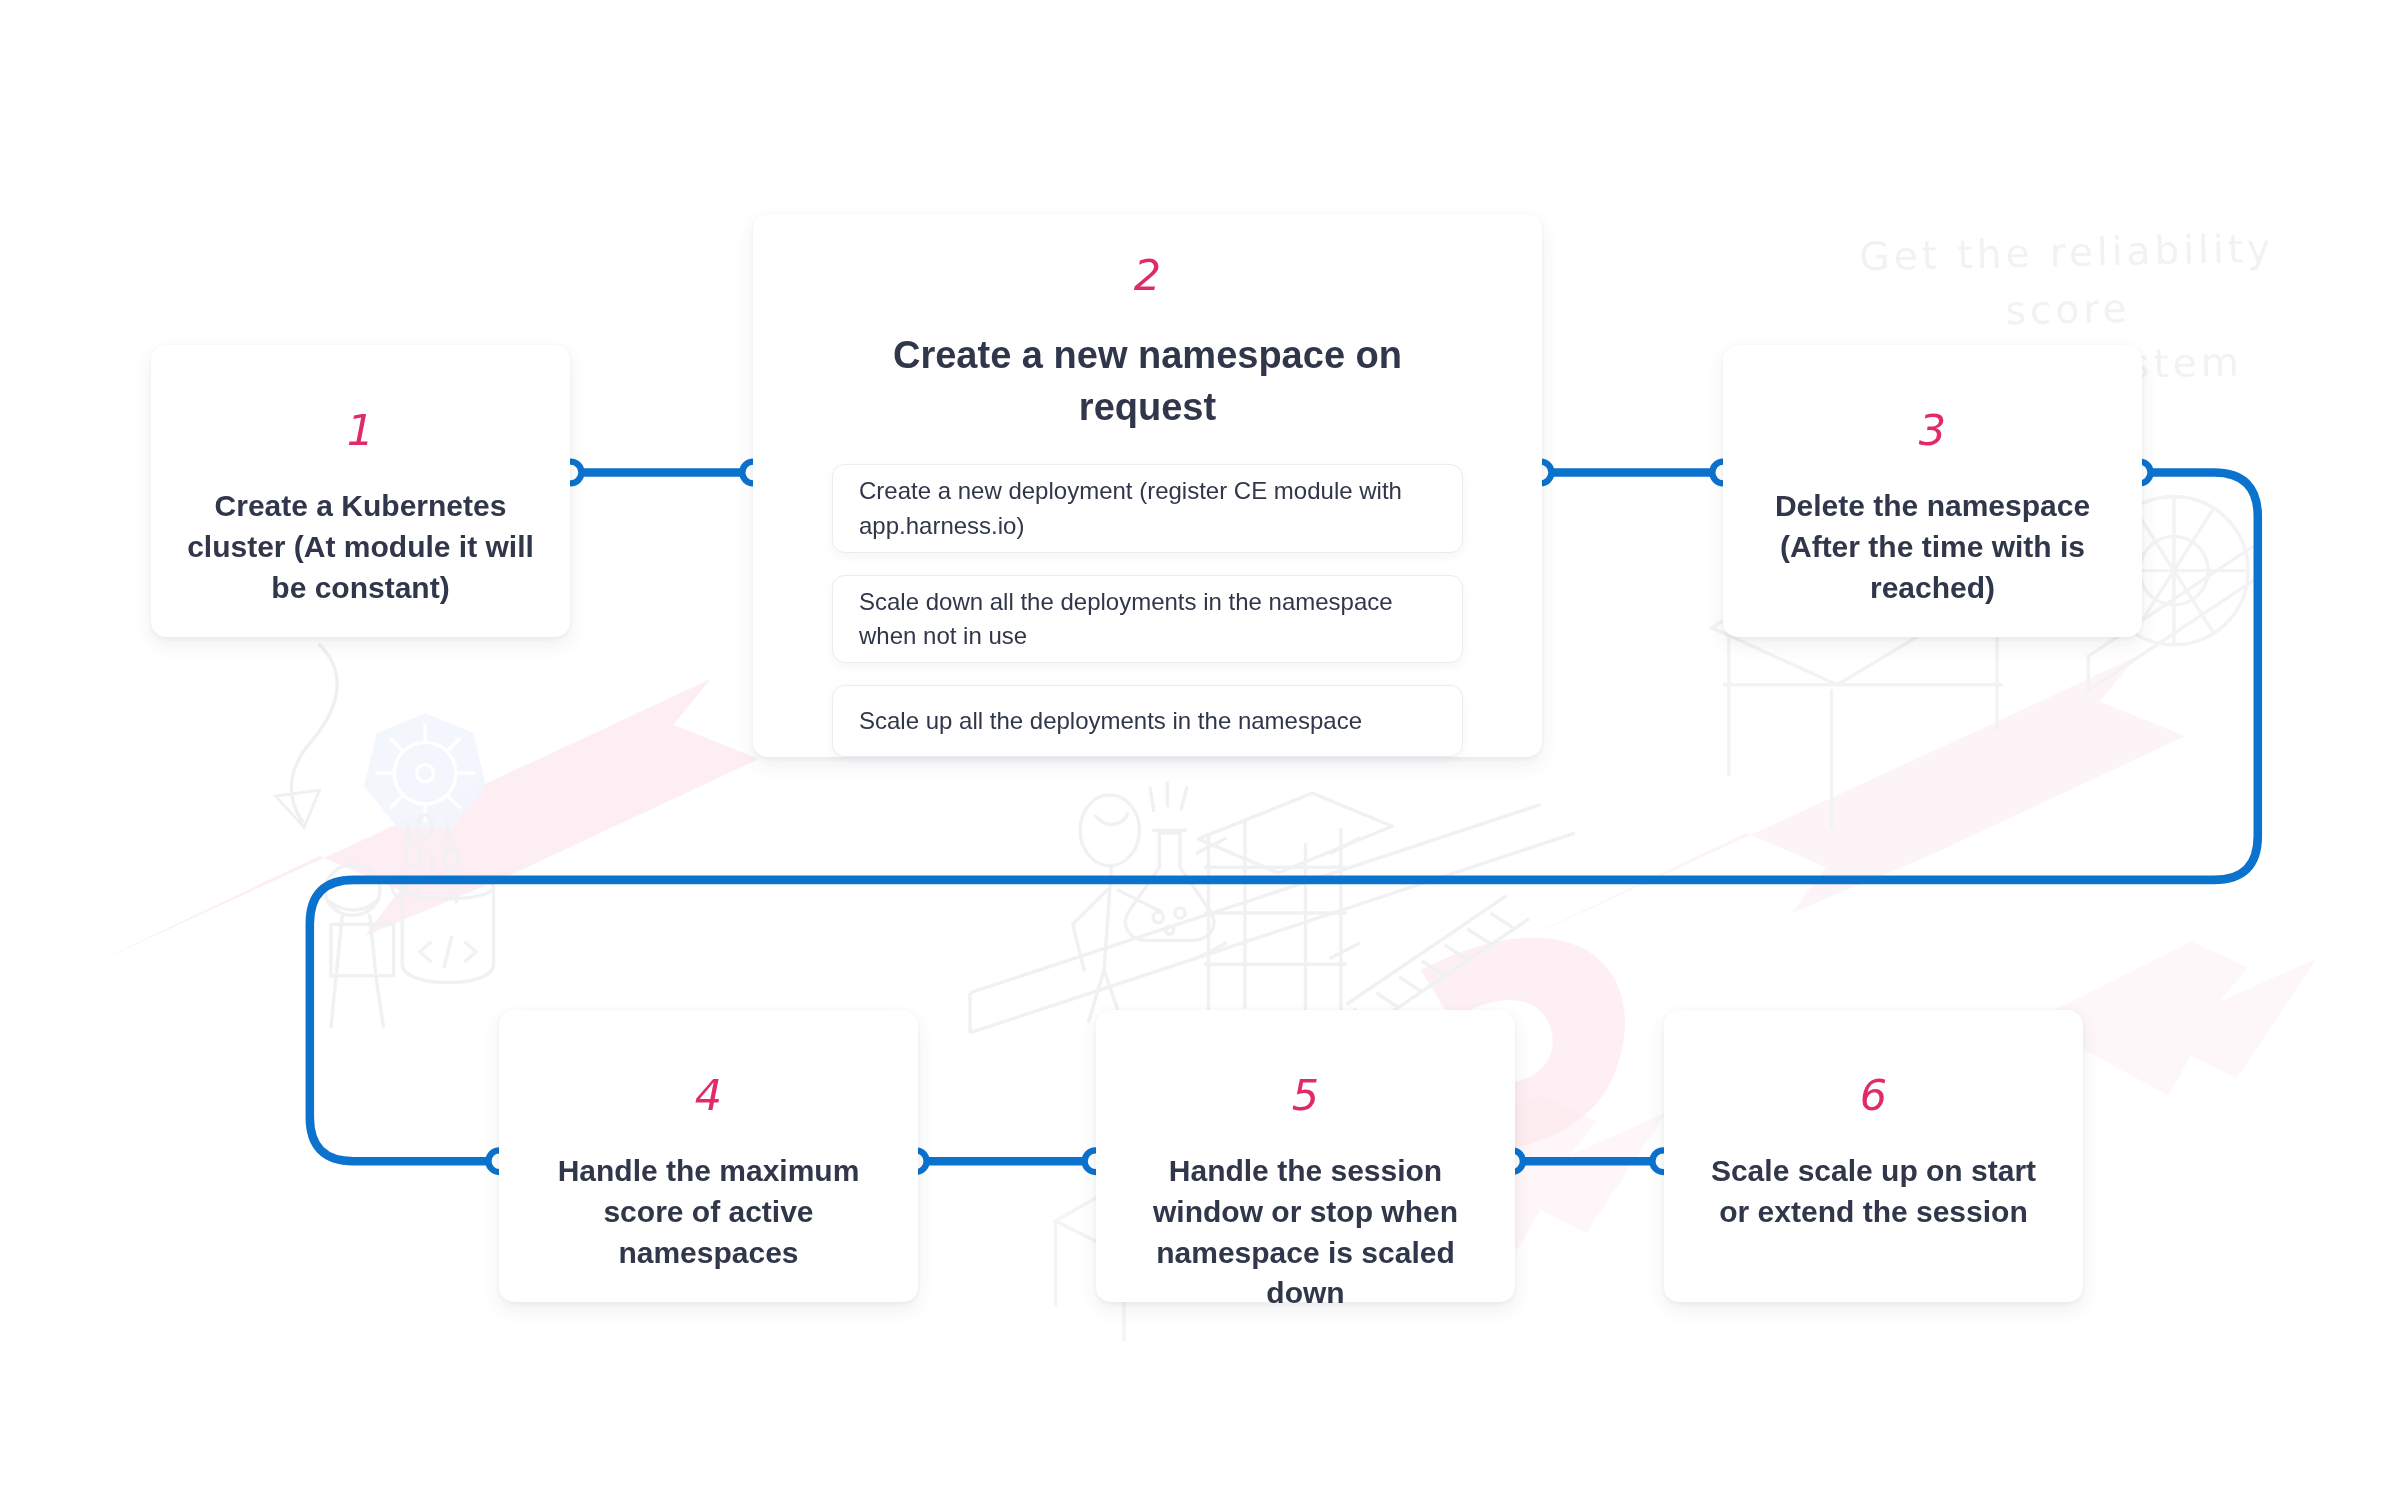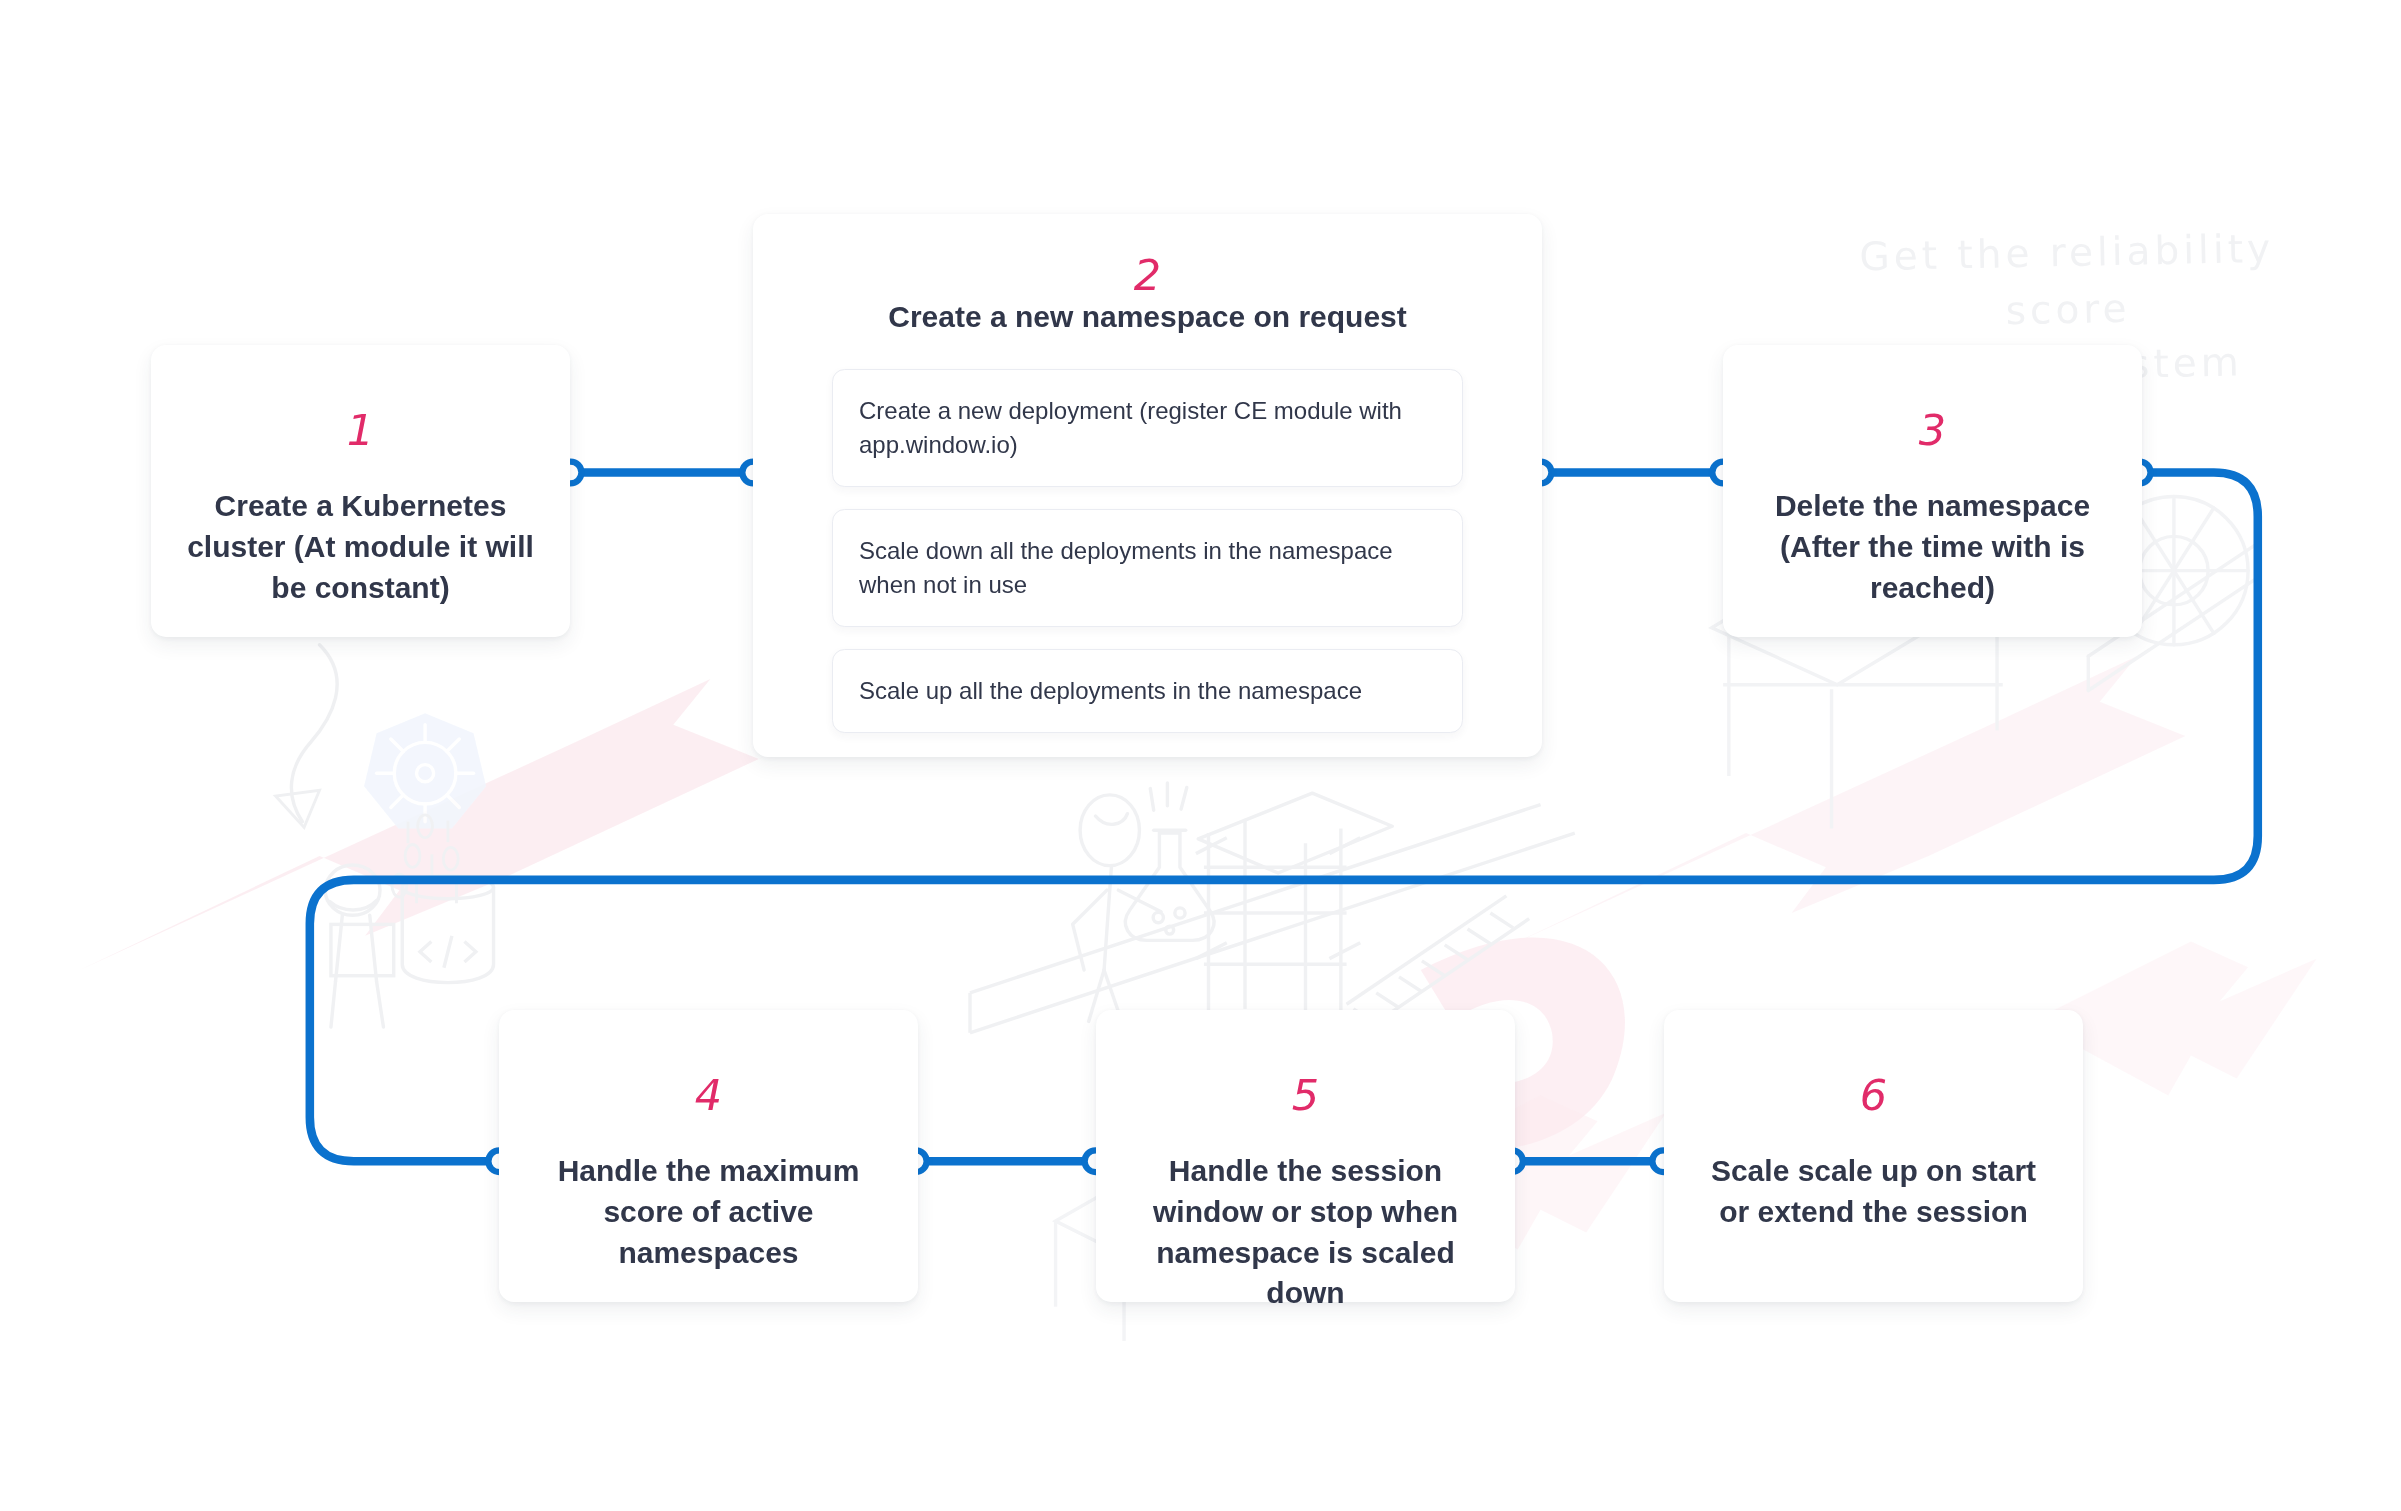--- a/index.html
+++ b/index.html
@@ -65,21 +65,21 @@
     padding:64px 34px 0 34px;
     align-items:center;
   }
   .card-simple .card-title{font-size:30px;margin-top:34px;}
 
   
   .card-wide{
     width:789px;height:543px;
     padding:40px 79px 0 79px;
   }
-  .card-wide .card-title{font-size:30px;margin-bottom:31px;}
+  .card-wide .card-title{font-size:38px;margin-top:33px;margin-bottom:31px;}
 
   .subcard{
     width:100%;
     box-sizing:border-box;
     background:#FFFFFF;
     border:1.7px solid #EAECF2;
     border-radius:12.6px;
     box-shadow:0 3.4px 9px rgba(40,50,70,0.045);
     padding:24px 26px;
     margin-bottom:22px;
@@ -288,21 +288,21 @@
 
   <div class="card card-simple" style="left:151px;top:345px;">
     <div class="card-num">1</div>
     <div class="card-title">Create a Kubernetes cluster (At module it will be constant)</div>
   </div>
 
   <div class="card card-wide" style="left:753px;top:214px;">
     <div class="card-num">2</div>
     <div class="card-title">Create a new namespace on request</div>
     <div class="subcard">
-      <div class="subcard-text">Create a new deployment (register CE module with app.window.io)</div>
+      <div class="subcard-text">Create a new deployment (register CE module with app.harness.io)</div>
     </div>
     <div class="subcard">
       <div class="subcard-text">Scale down all the deployments in the namespace when not in use</div>
     </div>
     <div class="subcard">
       <div class="subcard-text">Scale up all the deployments in the namespace</div>
     </div>
   </div>
 
   <div class="card card-simple" style="left:1723px;top:345px;">

